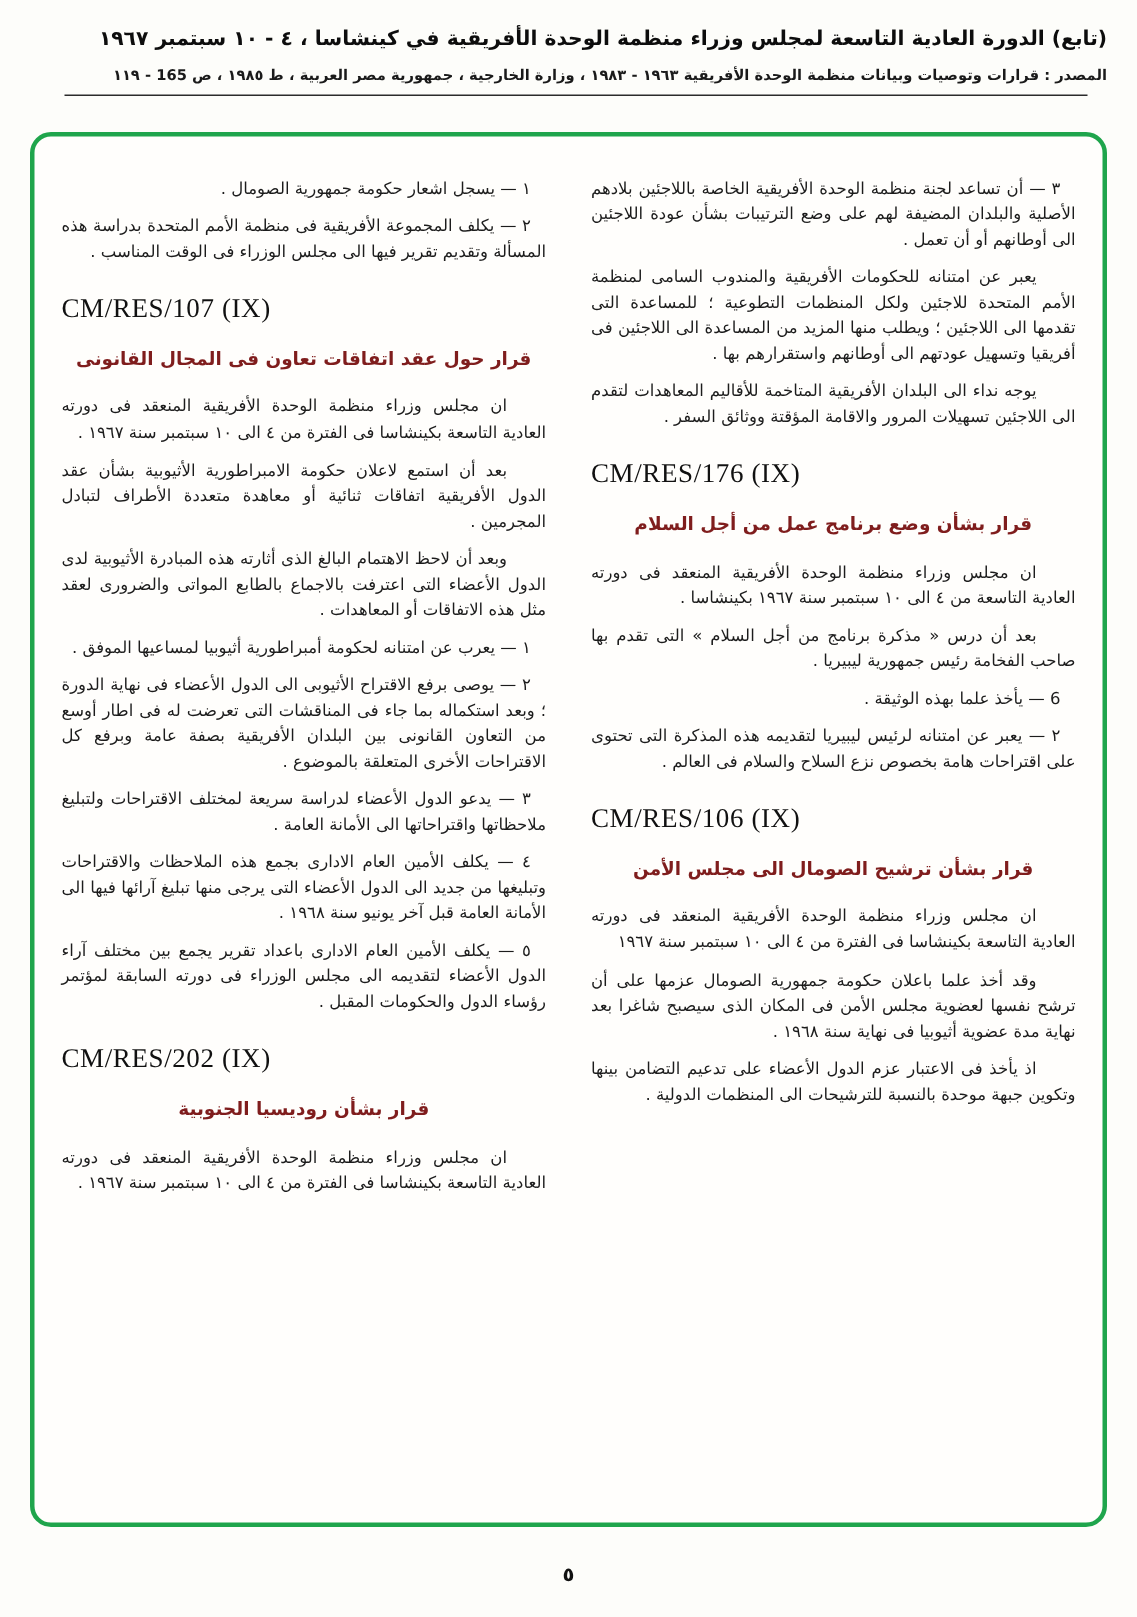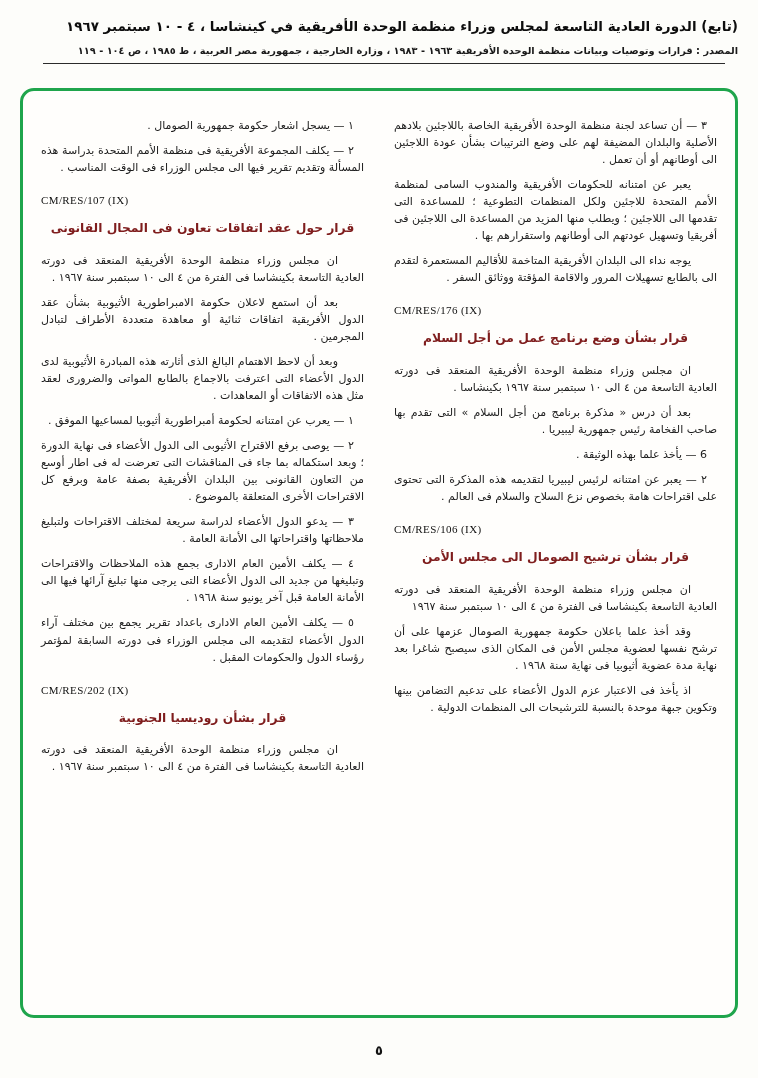--- a/index.html
+++ b/index.html
@@ -39,21 +39,21 @@
     font-size:11px; line-height:1.55; text-align:justify;
     color:#1c1c1c;
   }
 
   .blk { margin-bottom:8px; }
   .paragraph { text-indent:26px; }
   .item { text-indent:10px; }
   .code {
     direction:ltr; text-align:left; text-indent:0;
     font-family:"Liberation Serif", serif;
-    font-size:11px; letter-spacing:0.4px;
+    font-size:18px; letter-spacing:0.4px;
     margin:16px 0 10px 0; color:#111;
   }
   .heading {
     font-weight:bold; text-align:center; text-indent:0;
     font-size:12.3px; line-height:1.5;
     margin:8px 6px 14px 6px; color:#7f1d1d;
   }
 
   
   .pagenum {
@@ -61,30 +61,30 @@
     text-align:center; font-size:13px; font-weight:bold; color:#111;
   }
 </style>
 </head>
 <body>
 
 <div class="page">
 
   <div class="header">
     <div class="header-title">(تابع) الدورة العادية التاسعة لمجلس وزراء منظمة الوحدة الأفريقية في كينشاسا ، ٤ - ١٠ سبتمبر ١٩٦٧</div>
-    <div class="header-source">المصدر : قرارات وتوصيات وبيانات منظمة الوحدة الأفريقية ١٩٦٣ - ١٩٨٣ ، وزارة الخارجية ، جمهورية مصر العربية ، ط ١٩٨٥ ، ص ١٠٤ - ١١٩</div>
+    <div class="header-source">المصدر : قرارات وتوصيات وبيانات منظمة الوحدة الأفريقية ١٩٦٣ - ١٩٨٣ ، وزارة الخارجية ، جمهورية مصر العربية ، ط ١٩٨٥ ، ص 165 - ١١٩</div>
     <hr class="header-divider">
   </div>
 
   <div class="frame">
     <div class="cols">
       <div class="col">
           <div class="blk item">٣ — أن تساعد لجنة منظمة الوحدة الأفريقية الخاصة باللاجئين بلادهم الأصلية والبلدان المضيفة لهم على وضع الترتيبات بشأن عودة اللاجئين الى أوطانهم أو أن تعمل .</div>
           <div class="blk paragraph">يعبر عن امتنانه للحكومات الأفريقية والمندوب السامى لمنظمة الأمم المتحدة للاجئين ولكل المنظمات التطوعية ؛ للمساعدة التى تقدمها الى اللاجئين ؛ ويطلب منها المزيد من المساعدة الى اللاجئين فى أفريقيا وتسهيل عودتهم الى أوطانهم واستقرارهم بها .</div>
-          <div class="blk paragraph">يوجه نداء الى البلدان الأفريقية المتاخمة للأقاليم المستعمرة لتقدم الى بالطابع تسهيلات المرور والاقامة المؤقتة ووثائق السفر .</div>
+          <div class="blk paragraph">يوجه نداء الى البلدان الأفريقية المتاخمة للأقاليم المعاهدات لتقدم الى اللاجئين تسهيلات المرور والاقامة المؤقتة ووثائق السفر .</div>
           <div class="blk code">CM/RES/176 (IX)</div>
           <div class="blk heading">قرار بشأن وضع برنامج عمل من أجل السلام</div>
           <div class="blk paragraph">ان مجلس وزراء منظمة الوحدة الأفريقية المنعقد فى دورته العادية التاسعة من ٤ الى ١٠ سبتمبر سنة ١٩٦٧ بكينشاسا .</div>
           <div class="blk paragraph">بعد أن درس « مذكرة برنامج من أجل السلام » التى تقدم بها صاحب الفخامة رئيس جمهورية ليبيريا .</div>
           <div class="blk item">6 — يأخذ علما بهذه الوثيقة .</div>
           <div class="blk item">٢ — يعبر عن امتنانه لرئيس ليبيريا لتقديمه هذه المذكرة التى تحتوى على اقتراحات هامة بخصوص نزع السلاح والسلام فى العالم .</div>
           <div class="blk code">CM/RES/106 (IX)</div>
           <div class="blk heading">قرار بشأن ترشيح الصومال الى مجلس الأمن</div>
           <div class="blk paragraph">ان مجلس وزراء منظمة الوحدة الأفريقية المنعقد فى دورته العادية التاسعة بكينشاسا فى الفترة من ٤ الى ١٠ سبتمبر سنة ١٩٦٧</div>
           <div class="blk paragraph">وقد أخذ علما باعلان حكومة جمهورية الصومال عزمها على أن ترشح نفسها لعضوية مجلس الأمن فى المكان الذى سيصبح شاغرا بعد نهاية مدة عضوية أثيوبيا فى نهاية سنة ١٩٦٨ .</div>

